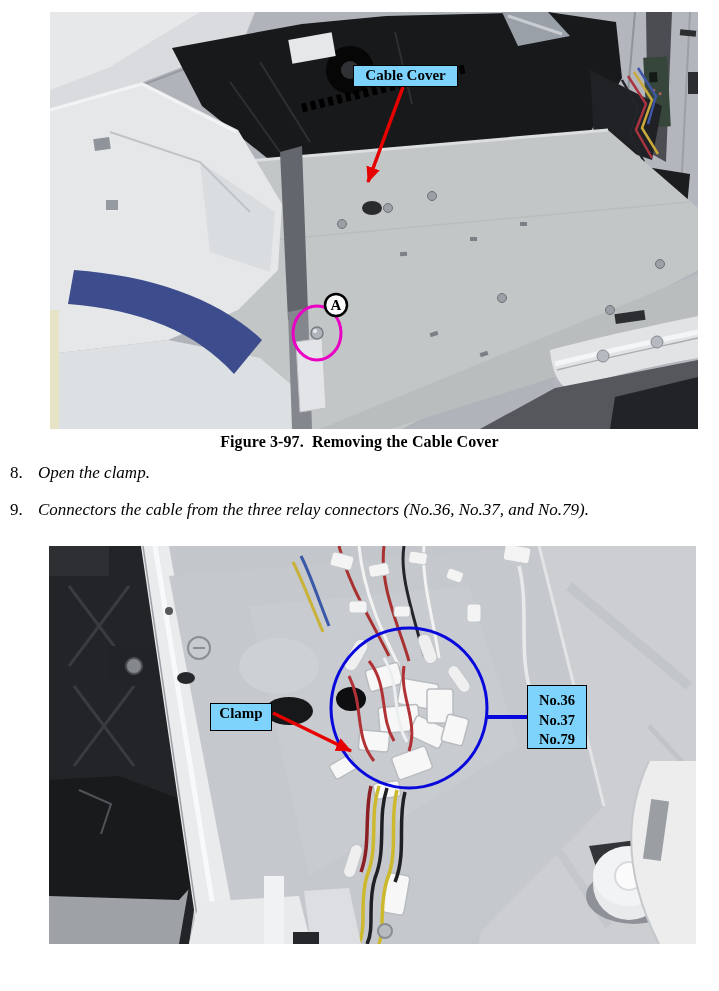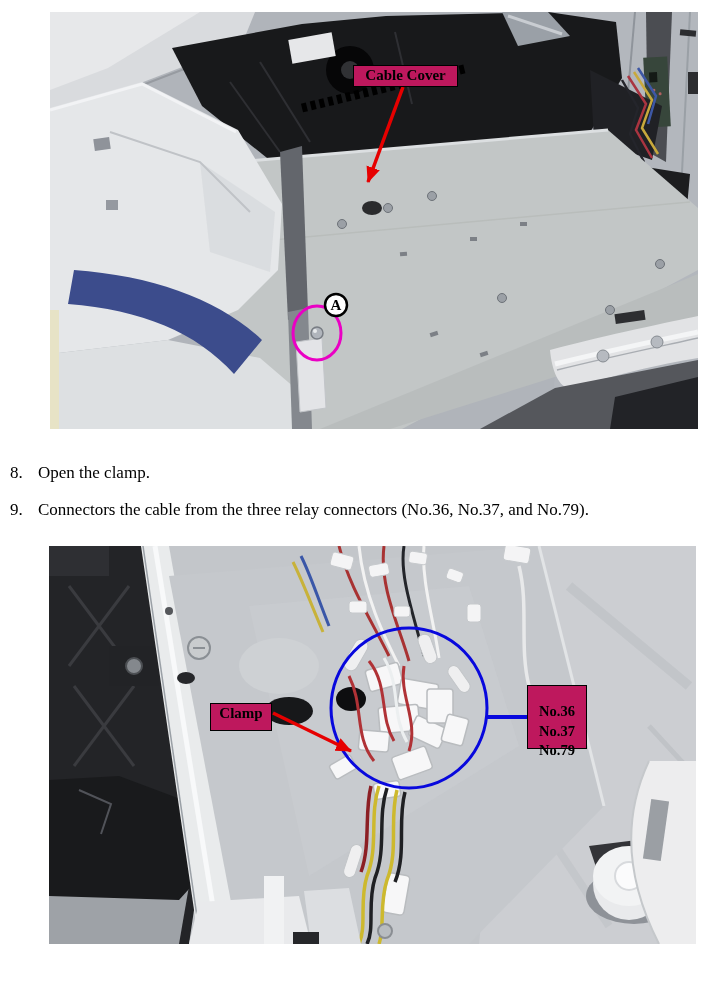--- a/index.html
+++ b/index.html
@@ -8,27 +8,27 @@
     font-family:"Liberation Serif", serif;color:#000;overflow:hidden;
   }
   .photo{position:absolute;overflow:hidden;}
   .photo svg{display:block;}
   .fig-caption{
     position:absolute;left:0;width:719px;text-align:center;
     font-weight:bold;font-size:16px;white-space:pre;letter-spacing:0.1px;
   }
   .step{position:absolute;left:0;width:719px;font-size:17px;}
   .step .num{position:absolute;left:10px;top:0;}
-  .step .txt{position:absolute;left:38px;top:0;width:670px;}
+  .step .txt{position:absolute;left:38px;top:0;width:670px;font-style:italic;}
   .callout{
-    position:absolute;background:#be185d;border:1.5px solid #000;
+    position:absolute;background:#7dd3fc;border:1.5px solid #000;
     font-weight:bold;text-align:center;box-sizing:border-box;
   }
   .callout.single{font-size:15px;line-height:19px;}
-  .callout.multi{font-size:14.5px;line-height:19.5px;padding-top:16px;}
+  .callout.multi{font-size:14.5px;line-height:19.5px;padding-top:5px;}
 </style>
 </head>
 <body>
 
 <div class="page">
 
   <div class="photo" style="left:50px;top:12px;width:648px;height:417px;">
     <svg width="648" height="417" viewBox="0 0 648 417">
       <defs>
         <marker id="ar1" markerUnits="userSpaceOnUse" markerWidth="18" markerHeight="15" refX="15" refY="7" orient="auto">
@@ -128,20 +128,21 @@
       </g>
       <ellipse cx="267" cy="321" rx="24" ry="27" fill="none" stroke="#ea00c4" stroke-width="3"></ellipse>
       <g>
         <circle cx="286" cy="293" r="11" fill="#ffffff" stroke="#000000" stroke-width="2.5"></circle>
         <text x="286" y="298" text-anchor="middle" font-size="15" font-weight="bold" font-family="Liberation Serif, serif">A</text>
       </g>
     </svg>
     <div class="callout single" style="left:303px;top:53px;width:105px;height:22px;">Cable Cover</div>
   </div>
 
+  <div class="fig-caption" style="top:433px;">Figure 3-97.  Removing the Cable Cover</div>
 
   <div class="step" style="top:463px;">
     <span class="num">8.</span>
     <span class="txt">Open the clamp.</span>
   </div>
   <div class="step" style="top:500px;">
     <span class="num">9.</span>
     <span class="txt">Connectors the cable from the three relay connectors (No.36, No.37, and No.79).</span>
   </div>
 

